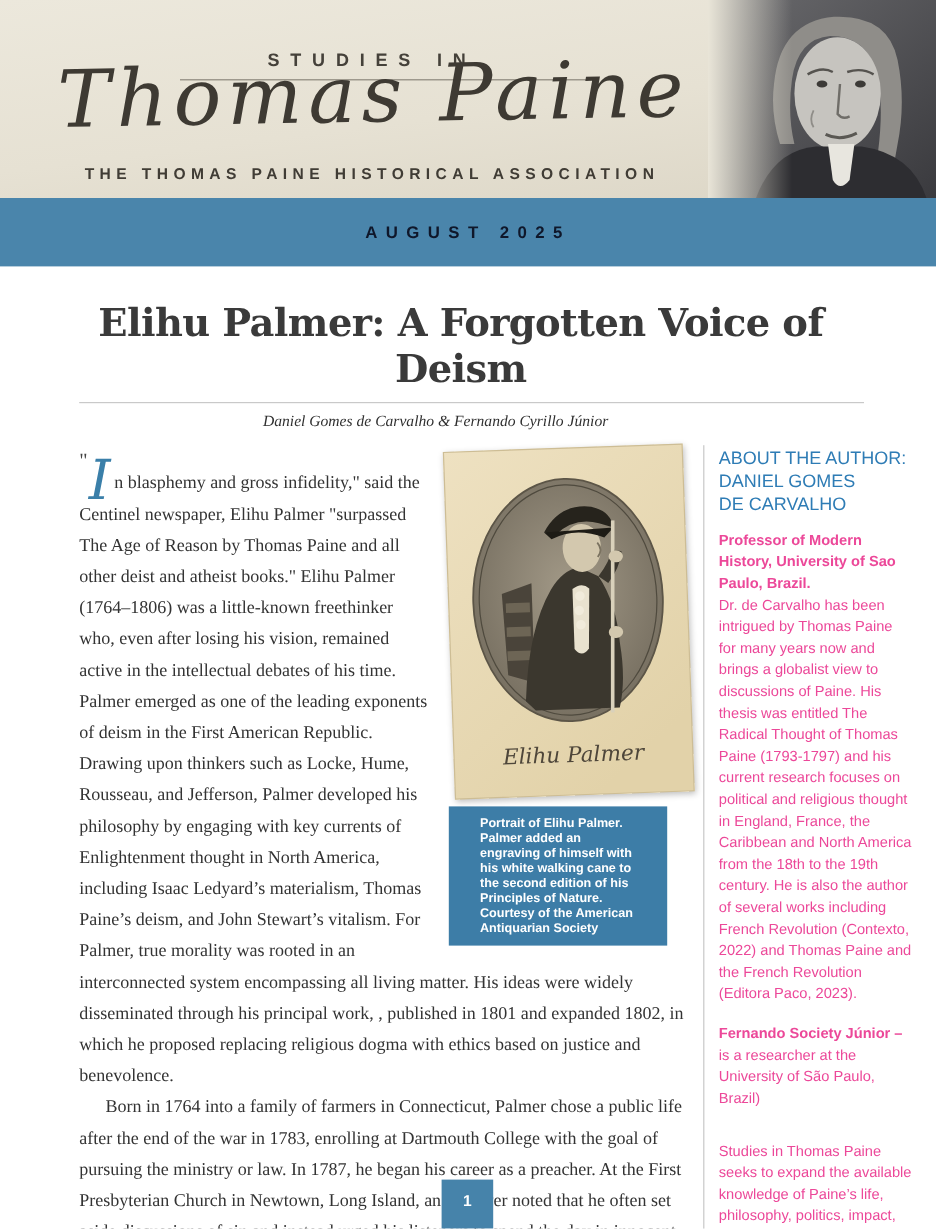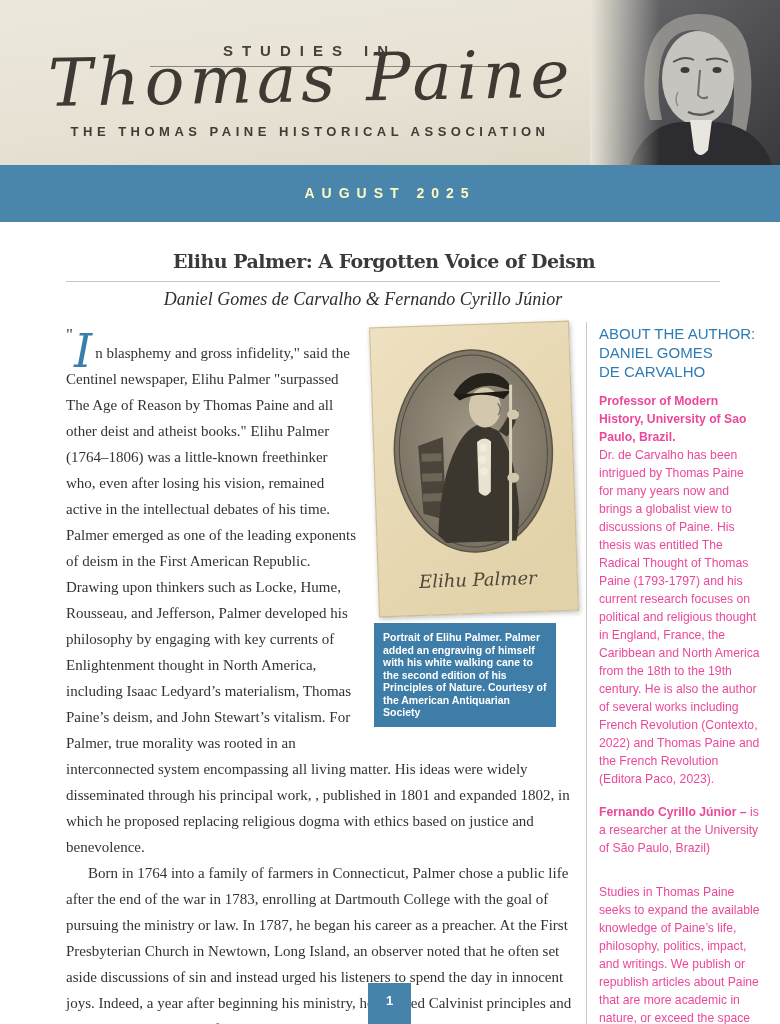--- a/index.html
+++ b/index.html
@@ -25,44 +25,44 @@
     position:absolute; left:150px; top:66px; width:340px; height:1px;
     background:#5a554c; opacity:.65;
   }
   .masthead-script {
     position:absolute; left:48px; top:40px; width:560px;
     font-family:"DejaVu Serif", serif; font-style:italic; font-size:66px;
     letter-spacing:5px; color:#3e3a33; white-space:nowrap;
     transform:rotate(-1deg);
   }
   .masthead-org {
-    position:absolute; left:30px; top:124px; width:560px; text-align:center;
+    position:absolute; left:30px; top:137px; width:560px; text-align:center;
     font-family:"Liberation Sans", sans-serif; font-size:13px; font-weight:700;
     letter-spacing:4.5px; color:#403c35; white-space:nowrap;
   }
   .masthead-portrait { position:absolute; right:0; top:0; width:190px; height:165px; }
 
   
   .issue-bar {
-    height:57px; background:#4a85ab; color:#fef9c3; text-align:center;
+    height:57px; background:#4a85ab; color:#0f172a; text-align:center;
     font-family:"Liberation Sans", sans-serif; font-weight:700; font-size:14px;
     letter-spacing:7px; line-height:57px;
   }
 
   
   .content { padding:14px 20px 0 66px; }
   .article-title {
     margin:14px 58px 0 0; text-align:center;
-    font-family:"DejaVu Serif", serif; font-weight:700; font-size:19px;
+    font-family:"DejaVu Serif", serif; font-weight:700; font-size:32px;
     color:#3a3a3a; letter-spacing:-0.5px;
   }
   .title-rule { margin:9px 40px 0 0; height:1px; background:#c9c9c9; border:0; }
   .byline {
     margin:7px 100px 0 0; text-align:center;
-    font-style:italic; font-size:18px; color:#2f2f2f;
+    font-style:italic; font-size:13px; color:#2f2f2f;
   }
 
   .columns { display:flex; align-items:stretch; margin-top:12px; min-height:692px; }
   .main-col { width:510px; flex:0 0 510px; }
   .side-col {
     flex:1 1 auto; margin-left:10px; border-left:1px solid #c8c8c8;
     padding-left:12px; padding-top:2px;
     font-family:"Liberation Sans", sans-serif;
   }
 
@@ -80,21 +80,21 @@
 
   
   .palmer-figure { float:right; width:202px; margin:2px 0 8px 14px; }
   .palmer-photo {
     display:block; width:200px; height:290px; transform:rotate(-2deg);
     box-shadow:1px 2px 5px rgba(0,0,0,.25);
   }
   .palmer-caption {
     margin-top:9px; width:182px; background:#3d7da7; color:#ffffff;
     font-family:"Liberation Sans", sans-serif; font-weight:700;
-    font-size:10.5px; line-height:12.5px; padding:8px 9px;
+    font-size:10.5px; line-height:12.5px; padding:8px 26px;
   }
 
   
   .side-heading {
     font-family:"Liberation Sans", sans-serif; font-weight:400; font-size:15px;
     line-height:19px; color:#2e7cb5; white-space:pre-line; letter-spacing:0;
     transform-origin:left top;
   }
   .side-col p.bio {
     margin-top:11px; font-size:12.2px; line-height:18px; color:#ec4899;
@@ -215,21 +215,21 @@
 
         <p class="indent"><span>Born in 1764 into a family of farmers in Connecticut, Palmer chose a public life after the end of the war in 1783, enrolling at Dartmouth College with the goal of pursuing the ministry or law. In 1787, he began his career as a preacher. At the First Presbyterian Church in Newtown, Long Island, an observer noted that he often set aside discussions of sin and instead urged his listeners to spend the day in innocent joys. Indeed, a year after beginning his ministry, he rejected Calvinist principles and became the “archetype of the radical and democratic deist.”</span></p>
 
       </article>
 
       <aside class="side-col">
         <h2 class="side-heading">ABOUT THE AUTHOR:
 DANIEL GOMES
 DE CARVALHO</h2>
         <p class="bio"><span class="seg-b">Professor of Modern History, University of Sao Paulo, Brazil.</span><br><span>Dr. de Carvalho has been intrigued by Thomas Paine for many years now and brings a globalist view to discussions of Paine. His thesis was entitled </span><span class="seg-i">The Radical Thought of Thomas Paine (1793-1797)</span><span> and his current research focuses on political and religious thought in England, France, the Caribbean and North America from the 18th to the 19th century. He is also the author of several works including </span><span class="seg-i">French Revolution</span><span> (Contexto, 2022) and </span><span class="seg-i">Thomas Paine and the French Revolution</span><span> (Editora Paco, 2023).</span></p>
-        <p class="bio bio-gap"><span class="seg-b">Fernando Cyrillo Júnior – </span><span>is a researcher at the University of São Paulo, Brazil)</span></p>
+        <p class="bio bio-gap"><span class="seg-b">Fernando Society Júnior – </span><span>is a researcher at the University of São Paulo, Brazil)</span></p>
         <p class="bio bio-italic-lead"><span class="seg-i">Studies in Thomas Paine</span><span> seeks to expand the available knowledge of Paine’s life, philosophy, politics, impact, and writings. We publish or republish articles about Paine that are more academic in nature, or exceed the space capacity of </span></p>
       </aside>
 
     </div>
   </main>
 
   <div class="page-number">1</div>
 
 </div>
 

